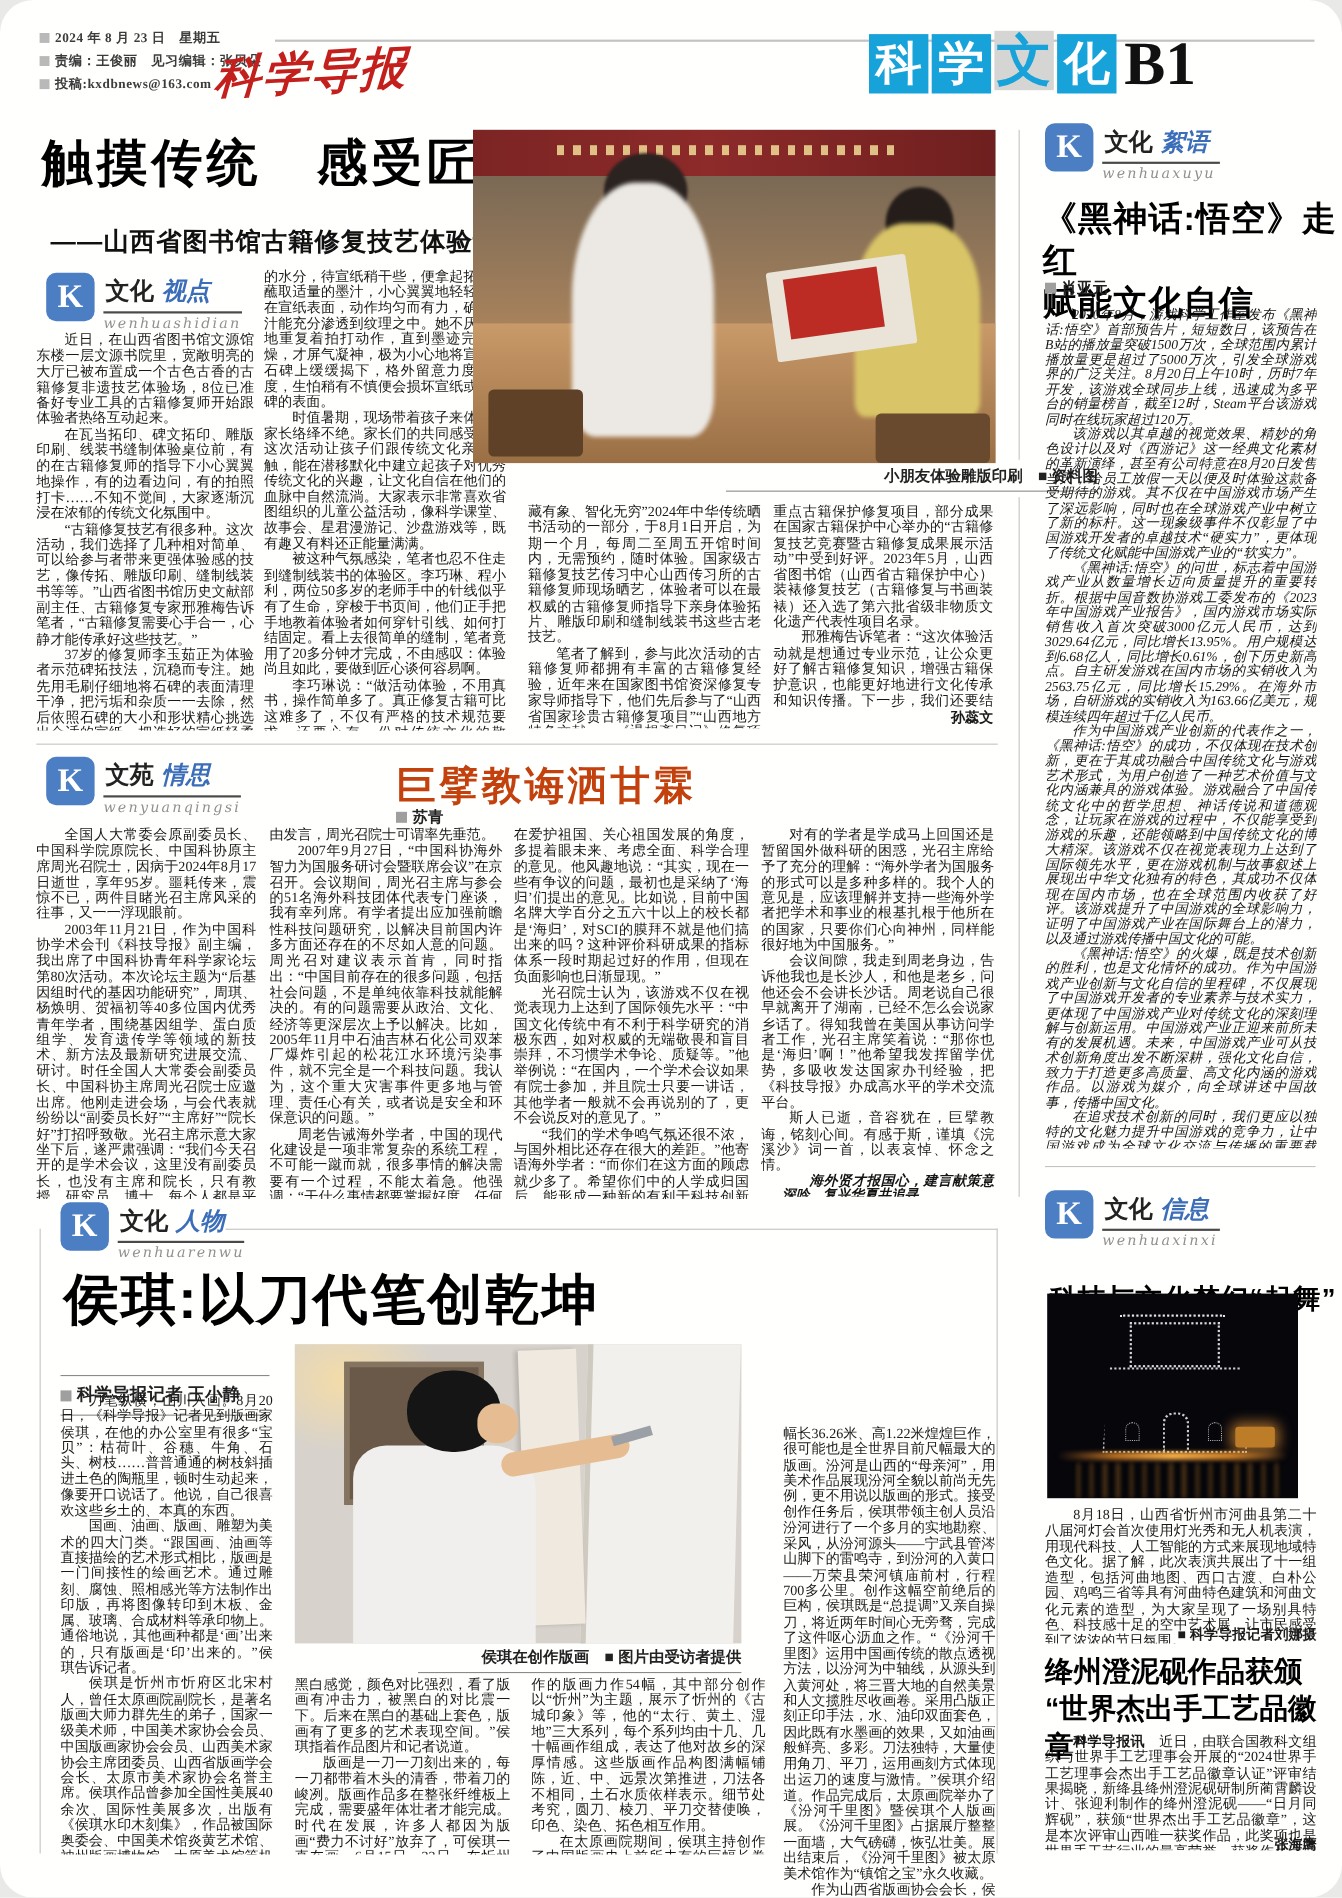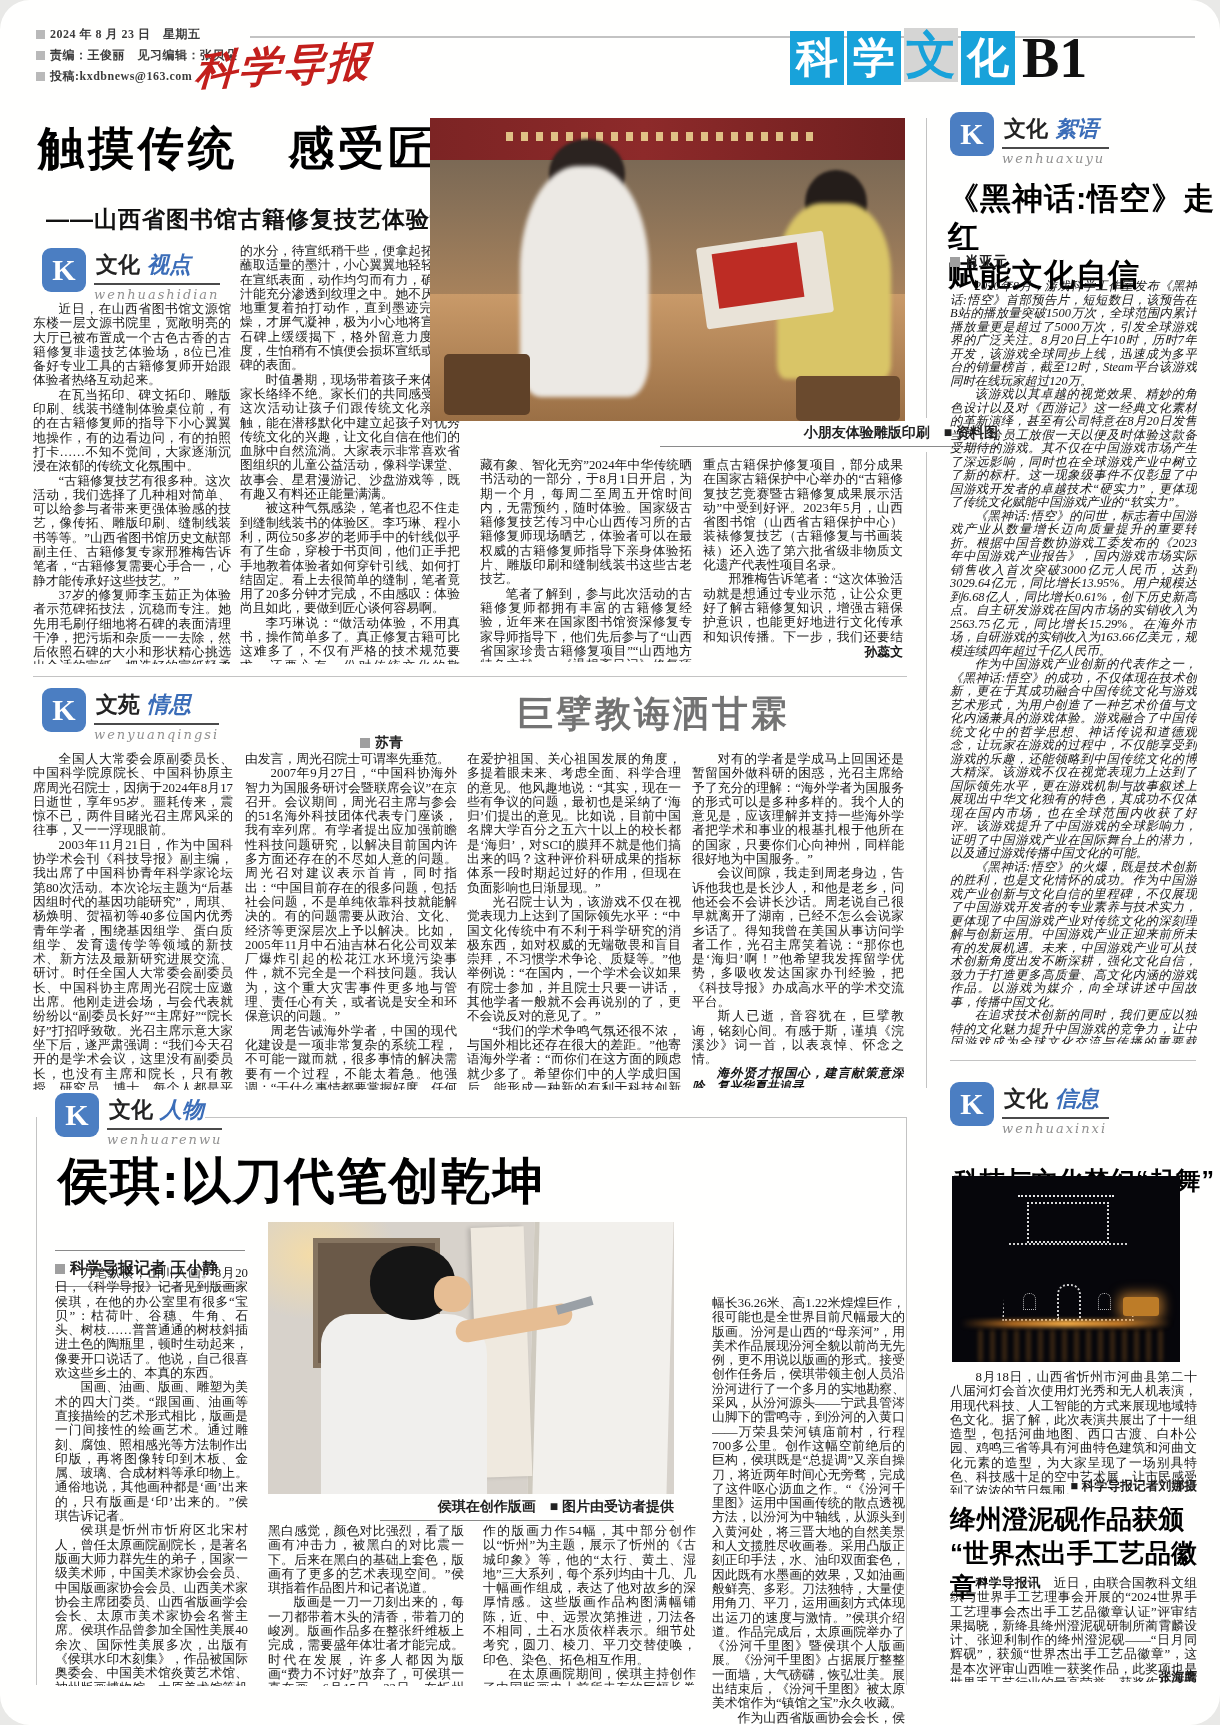--- a/index.html
+++ b/index.html
@@ -23,33 +23,33 @@
         line-height:44px;font-size:30px;font-weight:900;font-family:"Liberation Serif",serif;flex:0 0 44px;}
   .mtext{margin-left:8px;}
   .mline{border-bottom:2px solid #4a4a4a;padding:2px 10px 3px 2px;white-space:nowrap;}
   .m1{font-size:22px;font-weight:900;font-family:"Liberation Sans",sans-serif;color:#222;}
   .m2{font-size:22px;font-weight:900;font-style:italic;color:#3b6db8;margin-left:7px;font-family:"DejaVu Serif",serif;}
   .mpy{font-size:13px;font-style:italic;color:#909090;letter-spacing:2px;margin-top:2px;font-family:"DejaVu Serif",serif;}
   
   .h-main{font-size:46px;font-weight:900;font-family:"Liberation Sans",sans-serif;color:#000;letter-spacing:4px;white-space:nowrap;}
   .h-sub{font-size:23px;font-weight:700;font-family:"Liberation Sans",sans-serif;color:#111;letter-spacing:1px;}
   .h-right{font-size:31px;line-height:38px;font-weight:900;font-family:"Liberation Sans",sans-serif;color:#000;letter-spacing:1px;}
-  .h-mid{font-size:36px;font-weight:900;font-family:"Liberation Sans",sans-serif;color:#737373;letter-spacing:3px;text-align:right;}
+  .h-mid{font-size:36px;font-weight:900;font-family:"Liberation Sans",sans-serif;color:#c2410c;letter-spacing:3px;text-align:left;}
   .h-hou{font-size:50px;font-weight:900;font-family:"Liberation Sans",sans-serif;color:#000;letter-spacing:2px;white-space:nowrap;}
   .h-info{font-size:25px;font-weight:900;font-family:"Liberation Sans",sans-serif;color:#000;letter-spacing:1px;margin-top:24px;}
   .h-jz{font-size:26px;line-height:34px;font-weight:900;font-family:"Liberation Sans",sans-serif;color:#000;}
   .byline{font-size:14px;font-weight:700;font-family:"Liberation Sans",sans-serif;color:#222;}
   .byline .sq{width:10px;height:10px;background:#9f9f9f;}
   
   .col{position:absolute;font-size:12.8px;line-height:14.3px;text-align:justify;overflow:hidden;
        font-family:"Liberation Serif","DejaVu Serif",serif;color:#191919;}
   .col p{margin:0;text-indent:2em;}
   .col p.noind{text-indent:0;}
   .kai{font-style:italic;font-size:12.4px;line-height:13.5px;color:#141414;}
-  .poem p{font-weight:700;}
+  .poem p{font-weight:700;margin-left:19px;}
   .sig{text-align:right;font-weight:700;padding-right:4px;}
   .caption{position:absolute;font-size:14px;font-weight:700;font-family:"Liberation Sans",sans-serif;color:#222;
            text-align:right;border-bottom:1.5px solid #8a8a8a;padding-bottom:4px;}
   .credit{font-size:12.8px;text-align:right;font-family:"Liberation Sans",sans-serif;font-weight:700;}
   .lead{font-weight:700;font-family:"Liberation Sans",sans-serif;}
   
   .photo{position:absolute;overflow:hidden;}
   .p1{background:linear-gradient(180deg,#6e6152 0%,#8a7258 30%,#ab845c 62%,#946945 100%);}
   .p1 .banner{position:absolute;top:0;left:0;width:100%;height:42px;background:linear-gradient(90deg,#7c2424,#8d2a2a 45%,#6f1f1f);}
   .p1 .bannertxt{position:absolute;top:14px;left:16%;width:66%;height:9px;

